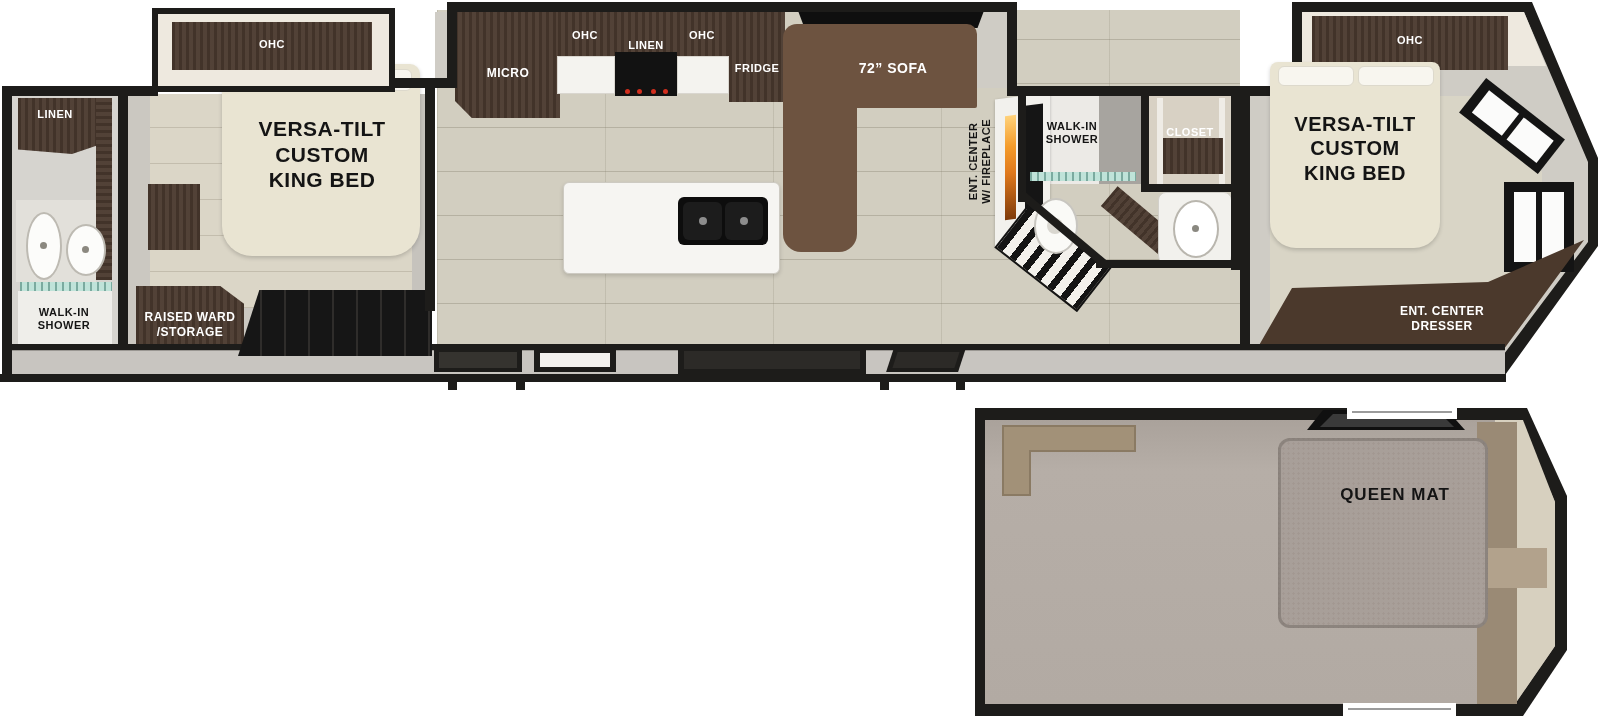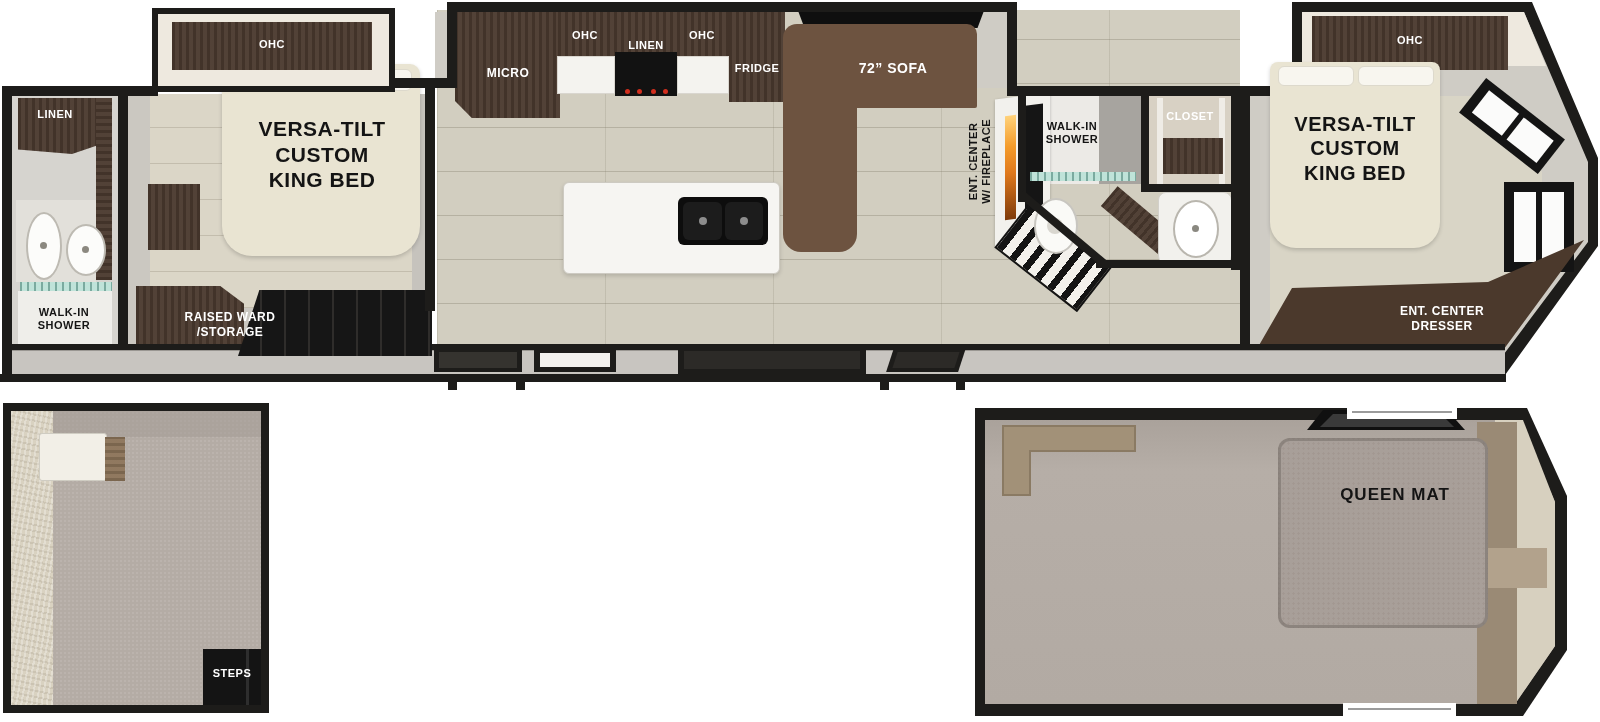--- a/index.html
+++ b/index.html
@@ -71,21 +71,21 @@
     </div>
     <div class="abs" style="left:222px;top:64px;width:198px;height:192px;background:#e9e4d2;border-radius:10px 10px 30px 30px;box-shadow:0 2px 4px rgba(0,0,0,.18);z-index:3;">
       <div class="abs" style="left:10px;top:5px;width:88px;height:20px;background:#f8f6ef;border-radius:6px;border:1px solid #ddd9cc;"></div>
       <div class="abs" style="left:102px;top:5px;width:86px;height:20px;background:#f8f6ef;border-radius:6px;border:1px solid #ddd9cc;"></div>
     </div>
     <div class="lab f21" style="left:232px;top:116px;width:180px;">VERSA-TILT
 CUSTOM
 KING BED</div>
     <div class="abs cab" style="left:148px;top:184px;width:52px;height:66px;z-index:3;"></div>
     <div class="abs cab" style="left:136px;top:286px;width:108px;height:74px;z-index:3;clip-path:polygon(0 0,78% 0,100% 24%,100% 100%,0 100%);"></div>
-    <div class="lab lw f12" style="left:140px;top:310px;width:100px;padding-left:40px;">RAISED WARD
+    <div class="lab lw f12" style="left:140px;top:310px;width:100px;">RAISED WARD
 /STORAGE</div>
     <div class="abs" style="left:238px;top:290px;width:194px;height:66px;z-index:4;
          background:repeating-linear-gradient(90deg,#161616 0 22px,#2f2d2b 22px 24px);
          clip-path:polygon(11% 0,100% 0,100% 100%,0 100%);"></div>
     <div class="abs" style="left:412px;top:94px;width:13px;height:254px;background:#c6c3bd;z-index:2;"></div>
 
     <div class="abs cab" style="left:455px;top:12px;width:105px;height:106px;z-index:3;clip-path:polygon(0 0,100% 0,100% 100%,16% 100%,0 84%);"></div>
     <div class="lab lw f12" style="left:458px;top:66px;width:100px;">MICRO</div>
     <div class="abs cab" style="left:558px;top:12px;width:175px;height:48px;z-index:3;"></div>
     <div class="abs cab" style="left:729px;top:12px;width:56px;height:90px;z-index:3;"></div>
@@ -133,21 +133,21 @@
       <div class="abs" style="right:0;top:0;width:42px;height:100%;background:#a7a49f;"></div>
     </div>
     <div class="abs glass" style="left:1030px;top:172px;width:106px;height:9px;z-index:3;"></div>
     <div class="lab f11" style="left:1028px;top:120px;width:88px;">WALK-IN
 SHOWER</div>
     <div class="abs" style="left:1149px;top:94px;width:82px;height:98px;background:#d8d1c4;z-index:2;">
       <div class="abs" style="left:8px;top:4px;width:6px;height:86px;background:#efece6;"></div>
       <div class="abs" style="right:6px;top:4px;width:6px;height:86px;background:#efece6;"></div>
       <div class="abs cab" style="left:14px;top:44px;width:60px;height:36px;"></div>
     </div>
-    <div class="lab lw f11" style="left:1152px;top:110px;width:76px;">CLOSET</div>
+    <div class="lab lw f11" style="left:1152px;top:126px;width:76px;">CLOSET</div>
     <div class="abs" style="left:1034px;top:198px;width:40px;height:52px;background:#fafaf7;border:2px solid #c8c6c0;border-radius:50%;z-index:3;">
       <span class="dot" style="left:11px;top:18px;width:16px;height:16px;background:#d9d7d0;"></span>
     </div>
     <div class="abs cab" style="left:1098px;top:214px;width:96px;height:26px;transform:rotate(40deg);z-index:3;"></div>
     <div class="abs" style="left:1158px;top:192px;width:72px;height:70px;background:#f2f1ed;border:1px solid #d2d0ca;border-radius:8px;z-index:3;">
       <div class="abs" style="left:14px;top:7px;width:42px;height:54px;background:#ffffff;border:2px solid #b9b6ae;border-radius:50%;">
         <span class="dot" style="left:17px;top:23px;width:7px;height:7px;background:#8a8880;"></span>
       </div>
     </div>
 
@@ -211,30 +211,20 @@
       <div class="abs" style="left:8px;top:4px;width:74px;height:18px;background:#f8f6ef;border-radius:6px;border:1px solid #ddd9cc;"></div>
       <div class="abs" style="left:88px;top:4px;width:74px;height:18px;background:#f8f6ef;border-radius:6px;border:1px solid #ddd9cc;"></div>
     </div>
     <div class="lab f20" style="left:1275px;top:112px;width:160px;">VERSA-TILT
 CUSTOM
 KING BED</div>
     <div class="lab lw f12" style="left:1382px;top:304px;width:120px;">ENT. CENTER
 DRESSER</div>
   </div>
 
-  <div class="abs carpet" style="left:3px;top:403px;width:266px;height:310px;border:8px solid #1d1c1a;box-sizing:border-box;">
-    <div class="abs beige" style="left:0;top:0;width:42px;height:100%;"></div>
-    <div class="abs" style="left:42px;top:0;right:0;height:26px;background:#a19a93;opacity:.5;"></div>
-    <div class="abs" style="left:28px;top:22px;width:66px;height:46px;background:#f2efe7;border:1px solid #cfccc2;border-radius:3px;"></div>
-    <div class="abs cabv" style="left:94px;top:26px;width:20px;height:44px;background-color:#8c7459;"></div>
-    <div class="abs" style="right:0;bottom:0;width:58px;height:56px;background:#141414;">
-      <div class="abs" style="right:12px;top:0;width:3px;height:100%;background:#2e2e2e;"></div>
-      <div class="lab lw f11" style="left:0;top:18px;width:100%;">STEPS</div>
-    </div>
-  </div>
 
   <div class="abs" style="left:975px;top:400px;width:625px;height:322px;">
     <svg class="abs" style="left:0;top:0;" width="625" height="322" viewBox="0 0 625 322">
       <defs>
         <linearGradient id="carp" x1="0" y1="0" x2="0" y2="1">
           <stop offset="0" stop-color="#aaa29b"></stop>
             <stop offset=".18" stop-color="#b6aea7"></stop>
             <stop offset="1" stop-color="#b2aaa3"></stop>
         </linearGradient>
       </defs>

